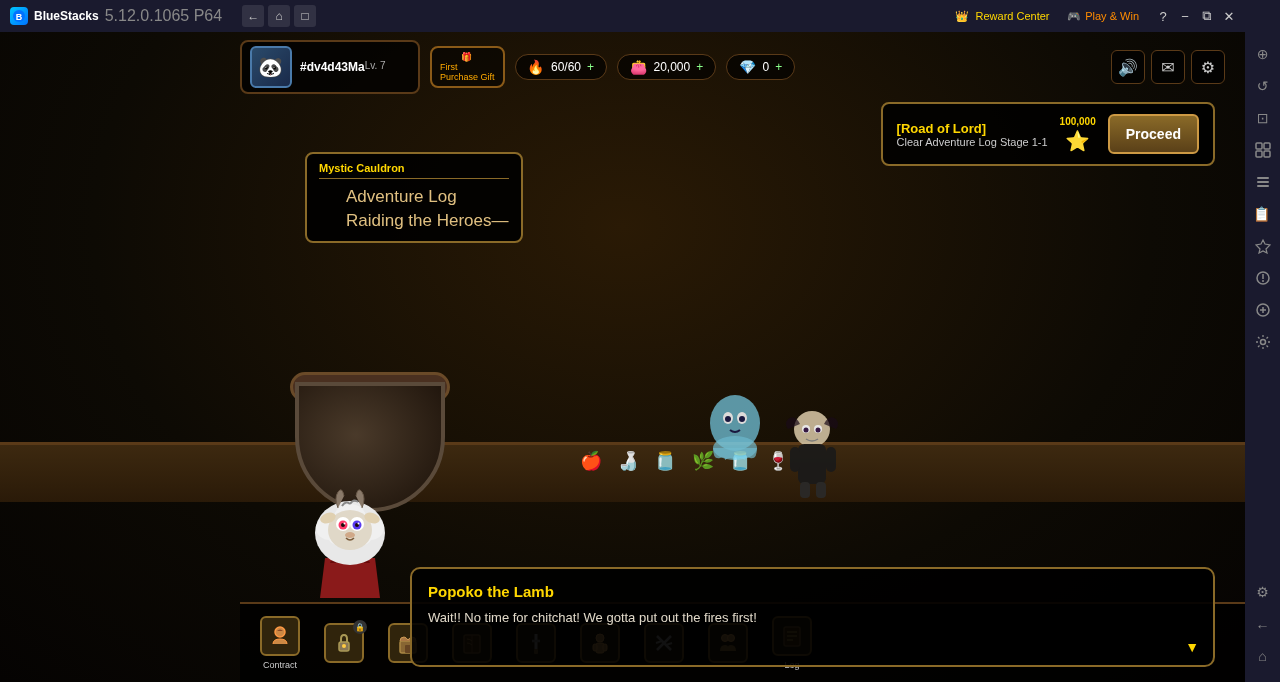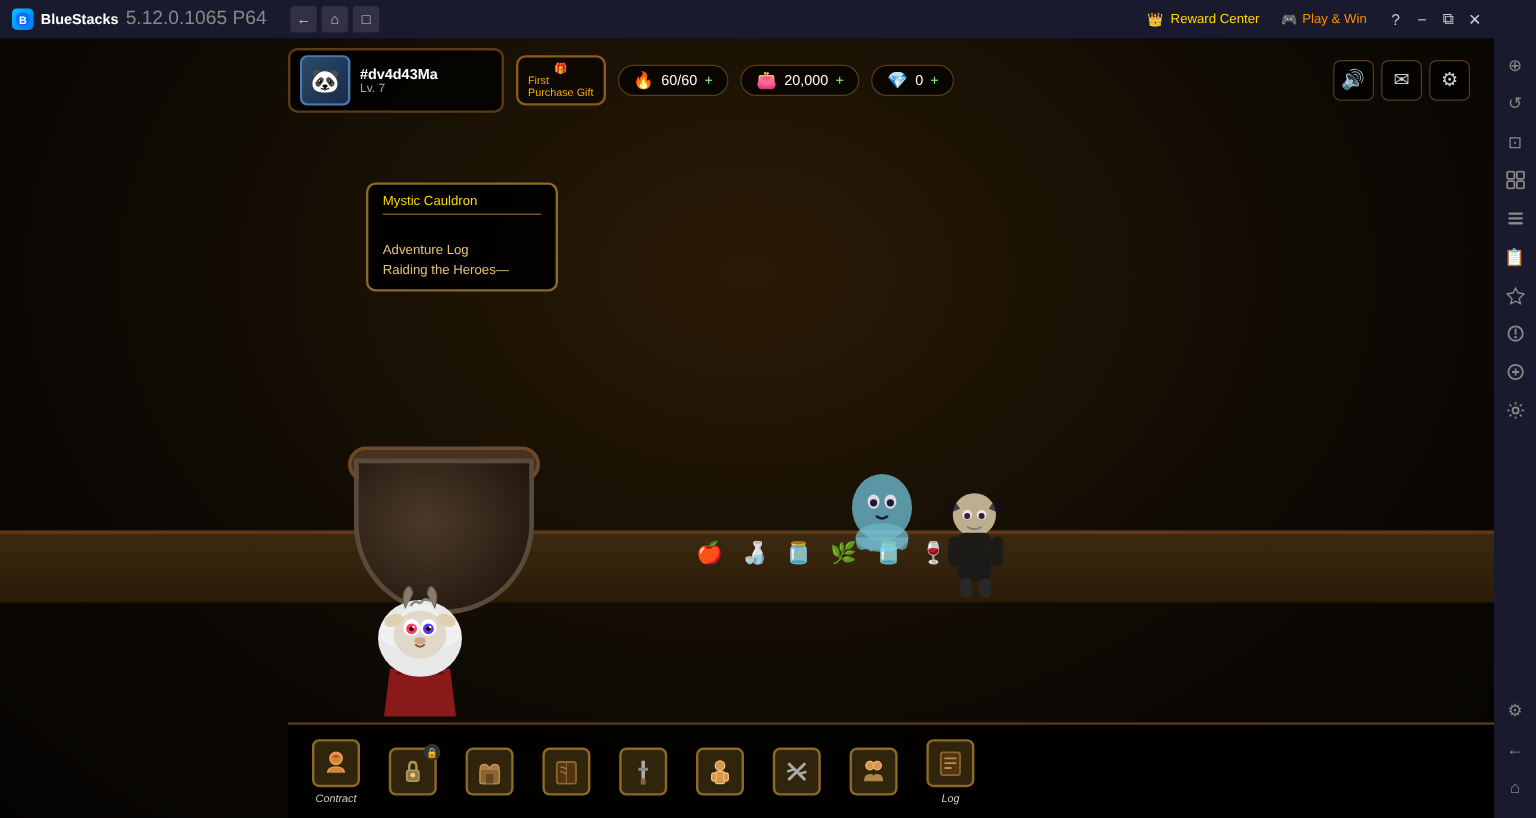--- a/index.html
+++ b/index.html
@@ -196,21 +196,22 @@
     .player-avatar {
       width: 42px; height: 42px;
       background: linear-gradient(135deg, #2a4a6a, #1a2a4a);
       border-radius: 6px;
       border: 2px solid #4a7aaa;
       display: flex; align-items: center; justify-content: center;
       font-size: 20px;
     }
     .player-info {
       display: flex;
-      flex-direction: column;
+      flex-direction: row;
+      text-align: center;
     }
     .player-name {
       color: #fff;
       font-size: 12px;
       font-weight: bold;
     }
     .player-level {
       color: #aaa;
       font-size: 10px;
     }
@@ -290,30 +291,31 @@
       background: rgba(0,0,0,0.9);
       border: 2px solid #8a6a28;
       border-radius: 8px;
       padding: 8px 12px;
       z-index: 20;
       min-width: 160px;
     }
     .menu-popup .menu-title {
       color: #ffd700;
       font-size: 11px;
-      font-weight: normal;
+      font-weight: bold;
       border-bottom: 1px solid #8a6a28;
       padding-bottom: 4px;
-      margin-bottom: 22px;
+      margin-bottom: 6px;
     }
     .menu-item {
       color: #e0c080;
-      font-size: 11px;
+      font-size: 17px;
       padding: 2px 0;
       cursor: pointer;
+      margin-left: 27px;
     }
 
     
     .quest-banner {
       position: absolute;
       top: 70px;
       right: 30px;
       background: rgba(0,0,0,0.85);
       border: 2px solid #8a6a28;
       border-radius: 8px;
@@ -394,21 +396,20 @@
       border: 2px solid #8a6a28;
       border-radius: 6px;
       display: flex; align-items: center; justify-content: center;
       font-size: 20px;
       position: relative;
     }
     .toolbar-item .ti-label {
       color: #ccc;
       font-size: 9px;
       text-align: center;
-      font-style: italic;
     }
     .lock-overlay {
       position: absolute;
       top: -5px; right: -5px;
       background: #333;
       border-radius: 50%;
       width: 14px; height: 14px;
       display: flex; align-items: center; justify-content: center;
       font-size: 8px;
       color: #aaa;
@@ -658,20 +659,31 @@
     </div>
   </div>
 
 
   <div class="menu-popup">
     <div class="menu-title">Mystic Cauldron</div>
     <div class="menu-item">Adventure Log</div>
     <div class="menu-item">Raiding the Heroes—</div>
   </div>
 
+  <div class="quest-banner">
+    <div class="quest-info">
+      <span class="quest-title">[Road of Lord]</span>
+      <span class="quest-desc">Clear Adventure Log Stage 1-1</span>
+    </div>
+    <div class="quest-reward">
+      <span class="quest-reward-amount">100,000</span>
+      <span class="quest-reward-icon">⭐</span>
+    </div>
+    <button class="proceed-btn">Proceed</button>
+  </div>
 
   <div class="sheep-char">
     <svg width="100" height="130" viewBox="0 0 100 130">
 
       <polygon points="20,120 80,120 75,80 25,80" fill="#8a1a1a"></polygon>
       <polygon points="30,85 70,85 65,75 35,75" fill="#6a0a0a"></polygon>
 
       <ellipse cx="50" cy="55" rx="35" ry="32" fill="#e8e8e8"></ellipse>
       <ellipse cx="30" cy="50" rx="14" ry="12" fill="#f0f0f0"></ellipse>
       <ellipse cx="70" cy="50" rx="14" ry="12" fill="#f0f0f0"></ellipse>
@@ -697,20 +709,25 @@
       <path d="M62 30 Q66 20 62 14 Q58 8 56 18" fill="#8a7a6a" stroke="#6a5a4a" stroke-width="1"></path>
 
       <ellipse cx="28" cy="40" rx="8" ry="5" fill="#e0d0b0" transform="rotate(-20, 28, 40)"></ellipse>
       <ellipse cx="72" cy="40" rx="8" ry="5" fill="#e0d0b0" transform="rotate(20, 72, 40)"></ellipse>
 
       <path d="M42 28 Q46 22 50 26" stroke="#888" stroke-width="2" fill="none"></path>
       <path d="M50 26 Q54 20 58 24" stroke="#888" stroke-width="2" fill="none"></path>
     </svg>
   </div>
 
+  <div class="dialogue-box">
+    <div class="dialogue-speaker">Popoko the Lamb</div>
+    <div class="dialogue-text">Wait!! No time for chitchat! We gotta put out the fires first!</div>
+    <div class="dialogue-arrow">▼</div>
+  </div>
 
   <div class="bottom-toolbar">
     <div class="toolbar-item">
       <div class="ti-icon">
         <svg width="24" height="24" viewBox="0 0 24 24">
           <circle cx="12" cy="8" r="5" fill="#cc8844" stroke="#ff9944" stroke-width="1.5"></circle>
           <path d="M5 20 Q5 15 12 15 Q19 15 19 20" fill="#cc8844" stroke="#ff9944" stroke-width="1"></path>
           <path d="M9 7 Q12 4 15 7" fill="#884422"></path>
         </svg>
       </div>

